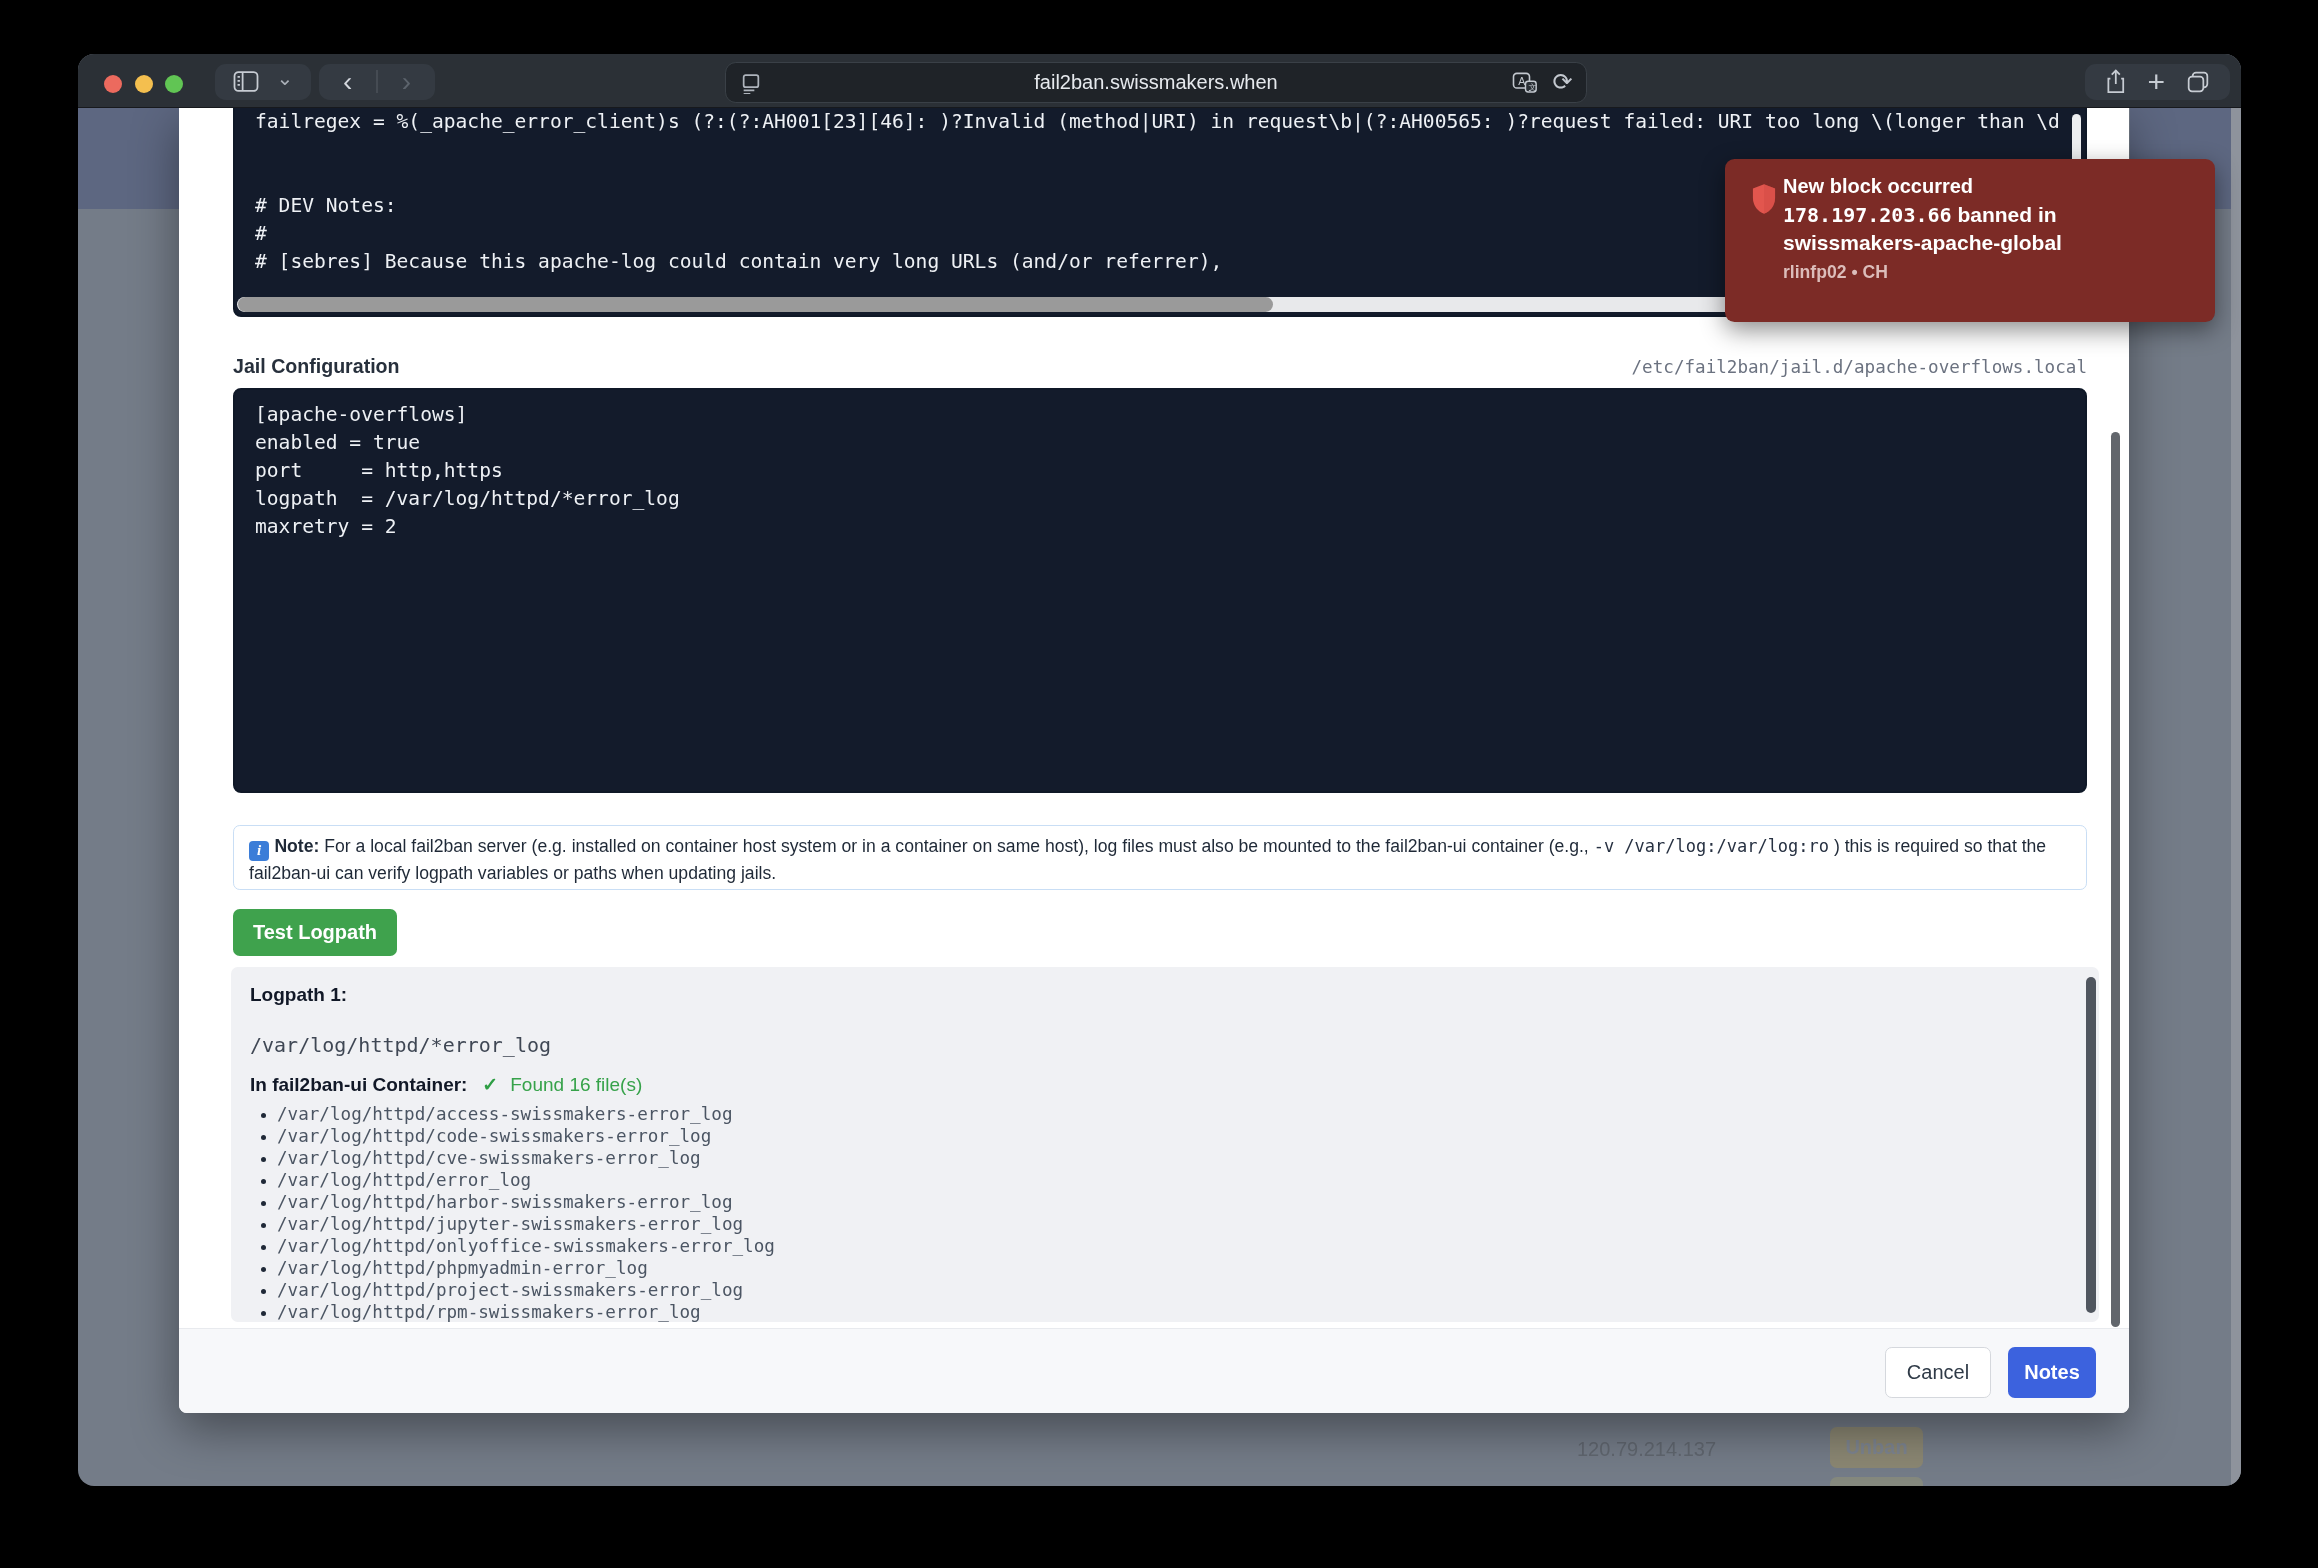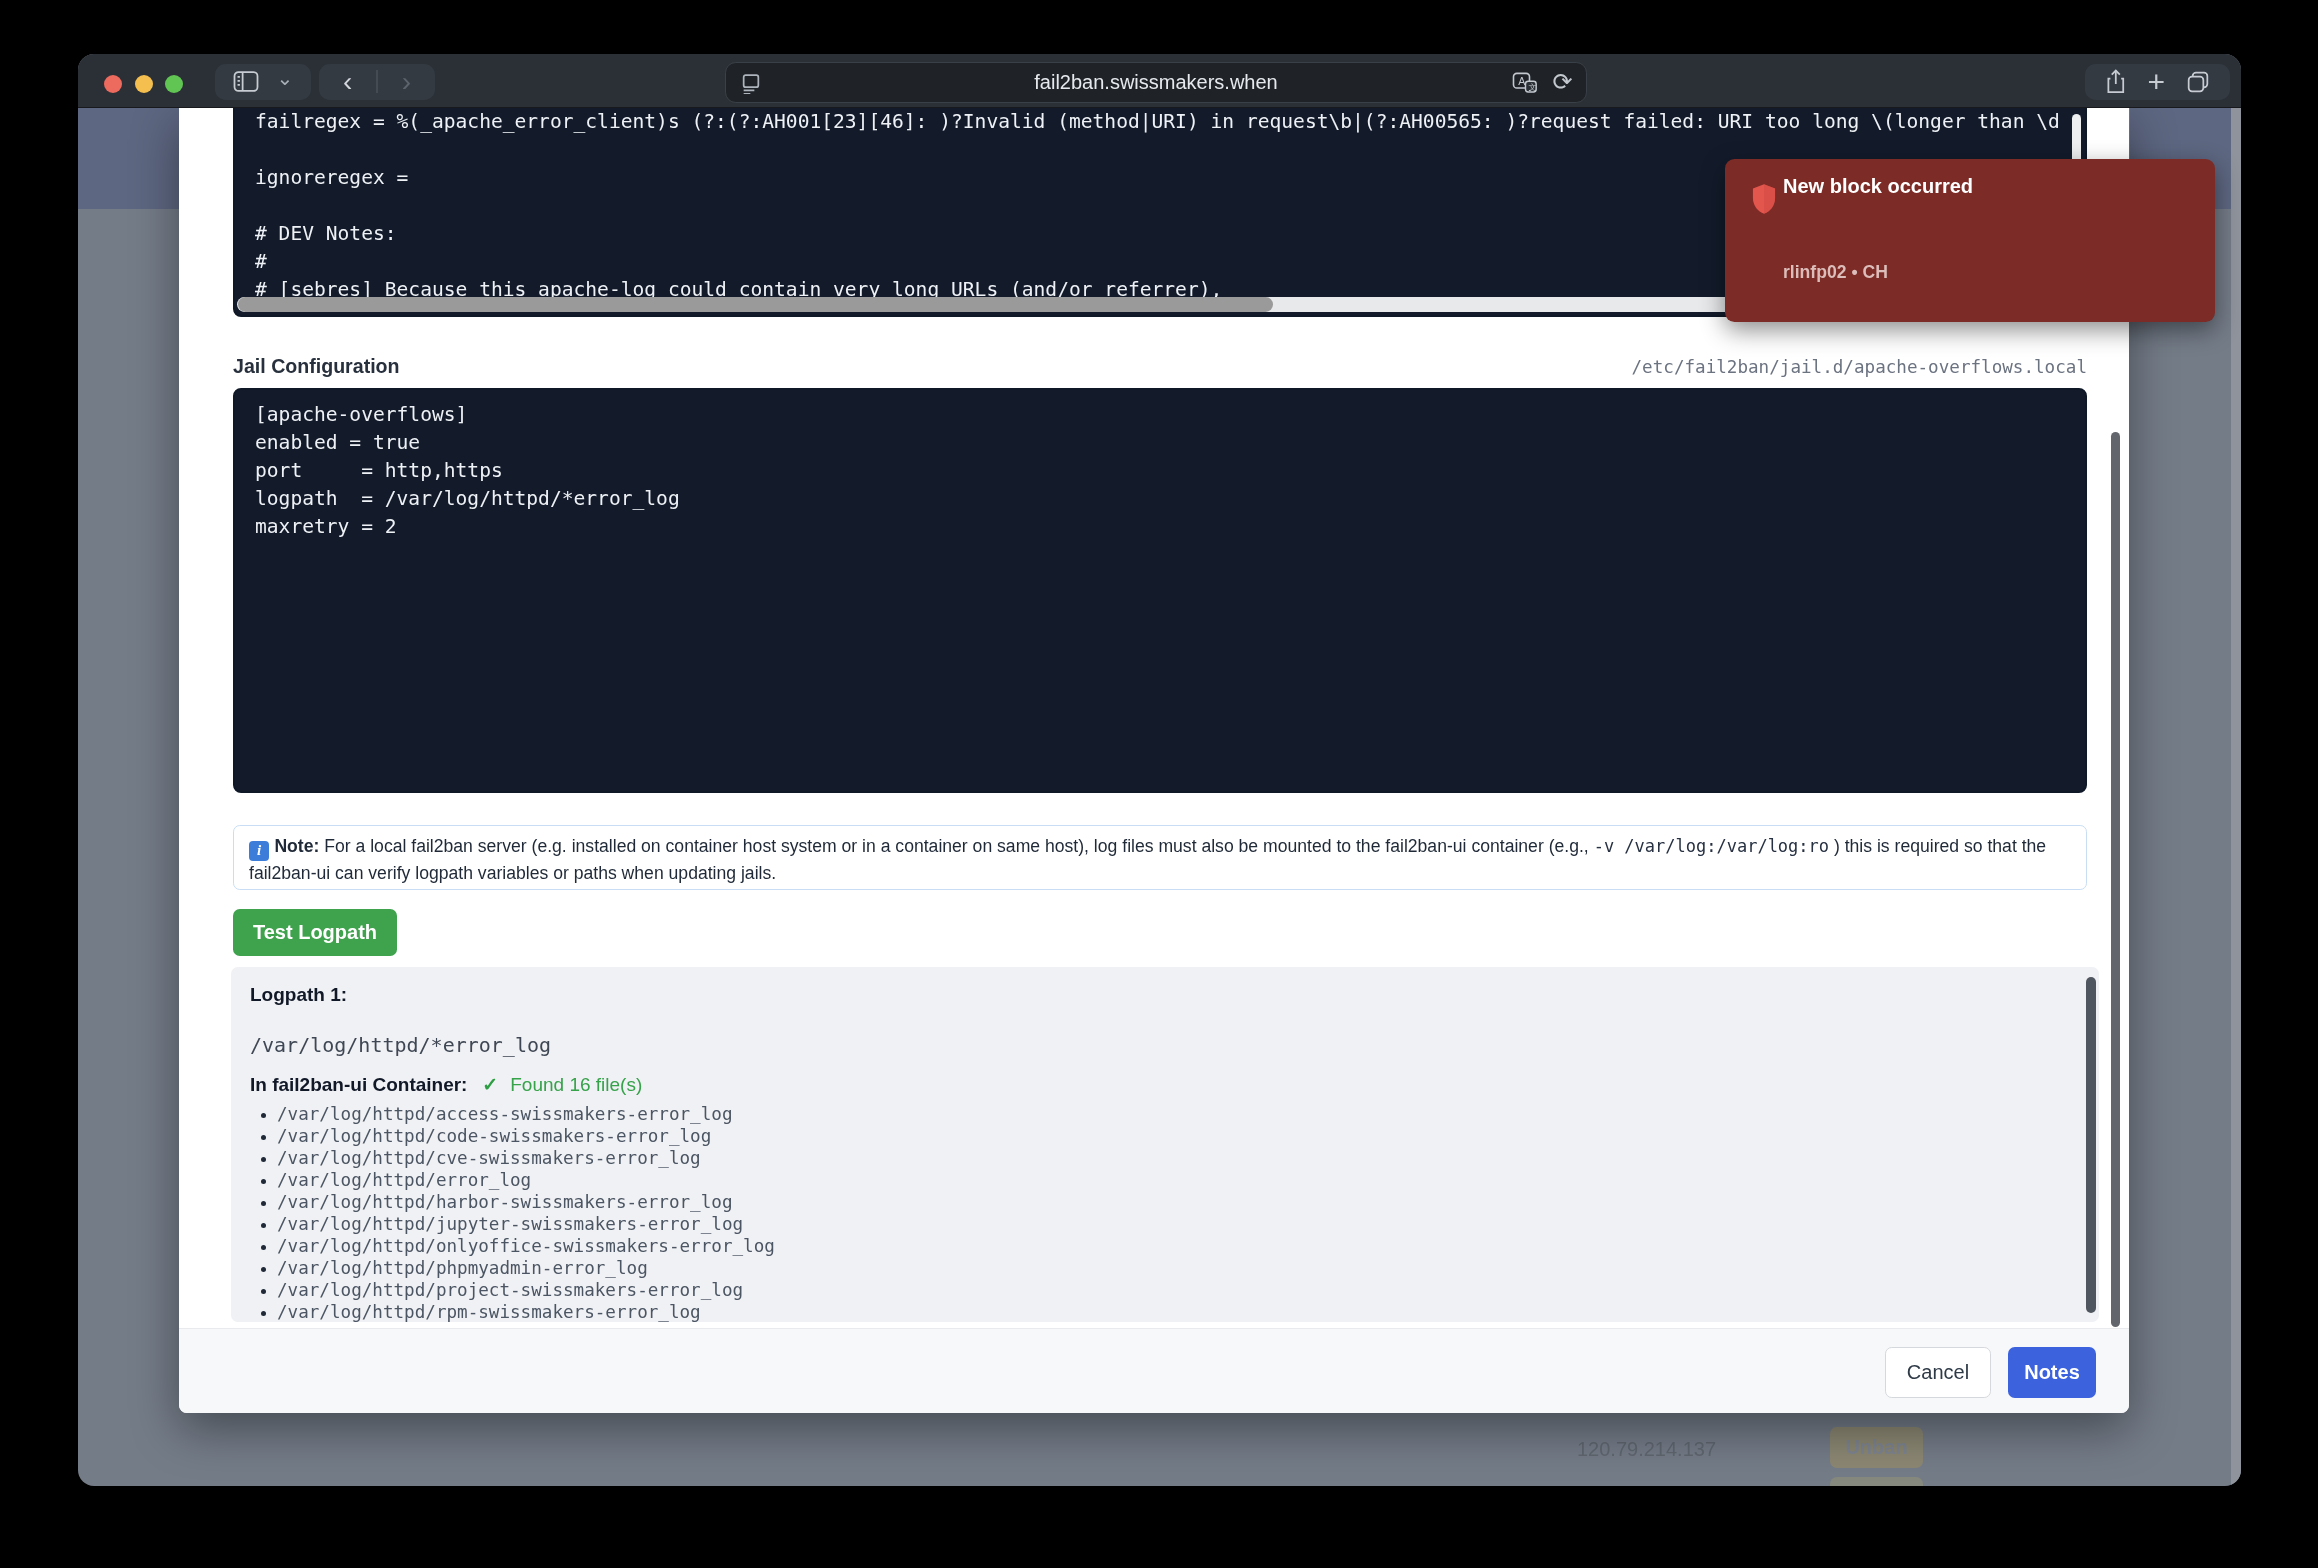--- a/index.html
+++ b/index.html
@@ -198,21 +198,20 @@
       <div class="bg-ip">120.79.214.137</div>
       <div class="bg-unban">Unban</div>
       <div class="bg-unban2"></div>
 
       <div class="modal">
 
         <div class="editor editor-1">
           <div class="code code-1">
               <div class="code-line">failregex = %(_apache_error_client)s (?:(?:AH001[23][46]: )?Invalid (method|URI) in request\b|(?:AH00565: )?request failed: URI too long \(longer than \d</div>
               <div class="code-line"></div>
-              <div class="code-line">ignoreregex =</div>
               <div class="code-line"></div>
               <div class="code-line"># DEV Notes:</div>
               <div class="code-line">#</div>
               <div class="code-line"># [sebres] Because this apache-log could contain very long URLs (and/or referrer),</div>
             </div>
           <div class="e1-vthumb"></div>
           <div class="e1-htrack">
             <div class="e1-hthumb"></div>
           </div>
         </div>
@@ -269,19 +268,22 @@
       </div>
 
       <div class="toast">
         <span class="toast-shield">
           <svg width="30" height="32" viewBox="0 0 24 26">
             <path d="M12 1 L21 4.5 V12 C21 18.5 17 23.2 12 25 C7 23.2 3 18.5 3 12 V4.5 Z" fill="#e2564e"></path>
             <path d="M12 1 L21 4.5 V12 C21 18.5 17 23.2 12 25 Z" fill="#d14a43" opacity="0.5"></path>
           </svg>
         </span>
         <div class="toast-title">New block occurred</div>
+        <div class="toast-msg">
+          <span class="toast-ip">178.197.203.66</span><span> banned in </span><span class="toast-jail">swissmakers-apache-global</span>
+        </div>
         <div class="toast-meta">rlinfp02 • CH</div>
       </div>
 
     </div>
   </div>
 </div>
 
 
 </body></html>

